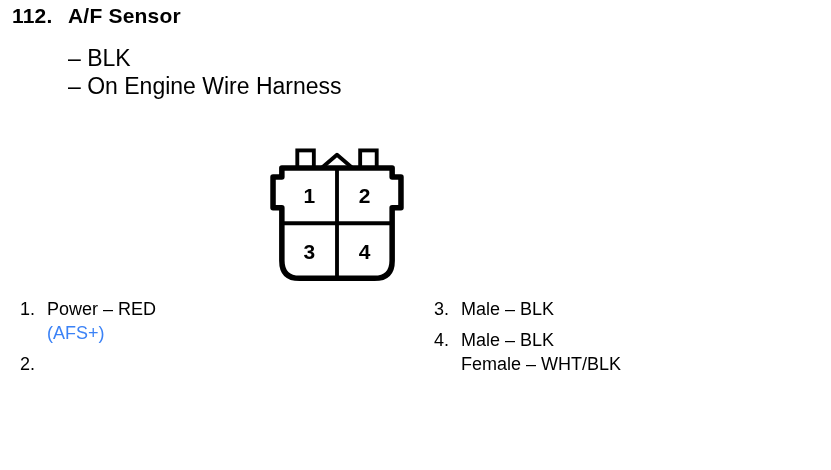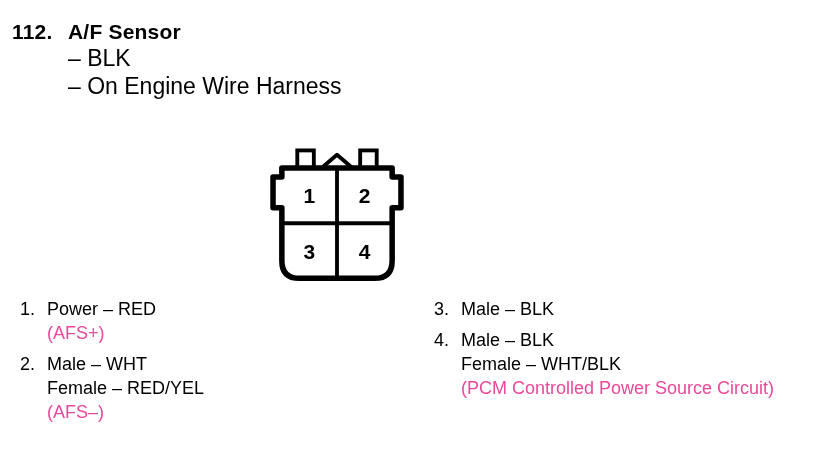--- a/index.html
+++ b/index.html
@@ -11,21 +11,21 @@
     position: relative;
     width: 831px;
     height: 470px;
     background: #ffffff;
     font-family: "Liberation Sans", sans-serif;
     color: #000000;
     overflow: hidden;
   }
   .header {
     position: absolute;
-    top: 20px;
+    top: 4px;
     left: 12px;
     font-size: 21px;
     font-weight: bold;
     letter-spacing: 0.2px;
   }
   .header .num {
     display: inline-block;
     min-width: 42px;
   }
   .header .title {
@@ -59,21 +59,21 @@
   .col-right { left: 434px; width: 396px; }
   .pin-item {
     display: flex;
     margin-bottom: 7px;
   }
   .pin-num {
     flex: none;
     width: 27px;
   }
   .signal {
-    color: #ec4899;
+    color: #3b82f6;
   }
 </style>
 </head>
 <body>
 
 <div class="page">
 
   <div class="header">
     <span class="num">112.</span><span class="title">A/F Sensor</span>
   </div>
@@ -104,38 +104,32 @@
   <div class="col col-left">
     <div class="pin-item">
       <span class="pin-num">1.</span>
       <div class="pin-lines">
         <div>Power – RED</div>
         <div class="signal">(AFS+)</div>
       </div>
     </div>
     <div class="pin-item">
       <span class="pin-num">2.</span>
-      <div class="pin-lines">
-        <div>Male – WHT</div>
-        <div>Female – RED/YEL</div>
-        <div class="signal">(AFS–)</div>
-      </div>
     </div>
   </div>
 
   <div class="col col-right">
     <div class="pin-item">
       <span class="pin-num">3.</span>
       <div class="pin-lines">
         <div>Male – BLK</div>
       </div>
     </div>
     <div class="pin-item">
       <span class="pin-num">4.</span>
       <div class="pin-lines">
         <div>Male – BLK</div>
         <div>Female – WHT/BLK</div>
-        <div class="signal">(PCM Controlled Power Source Circuit)</div>
       </div>
     </div>
   </div>
 
 </div>
 
 </body></html>

